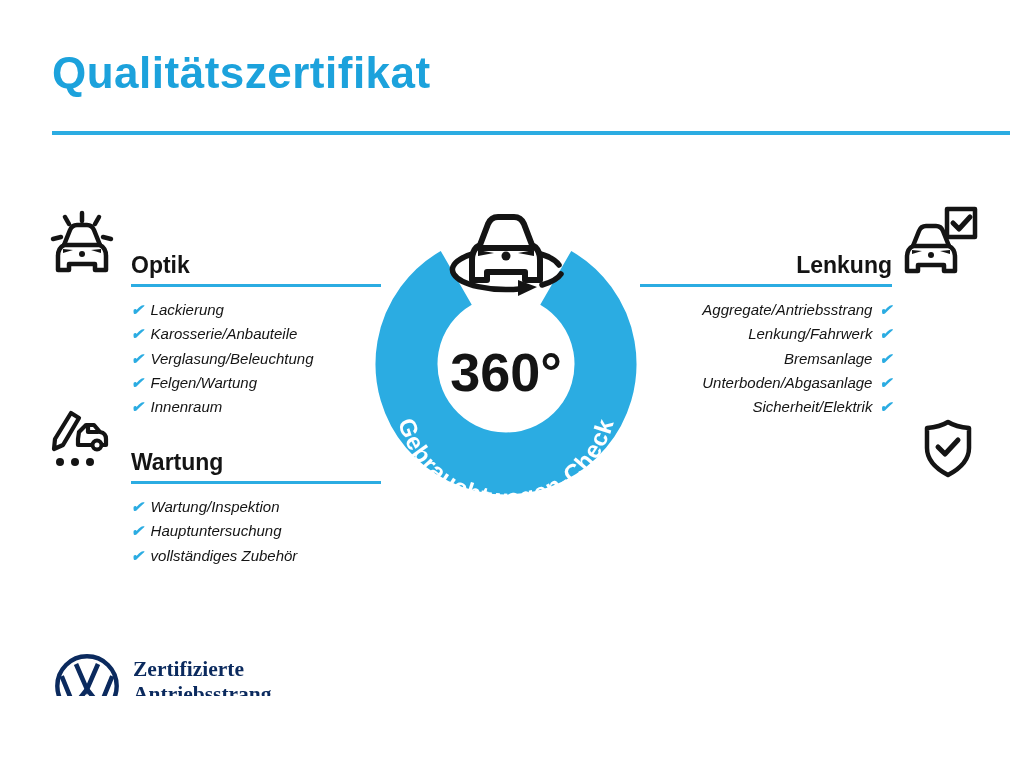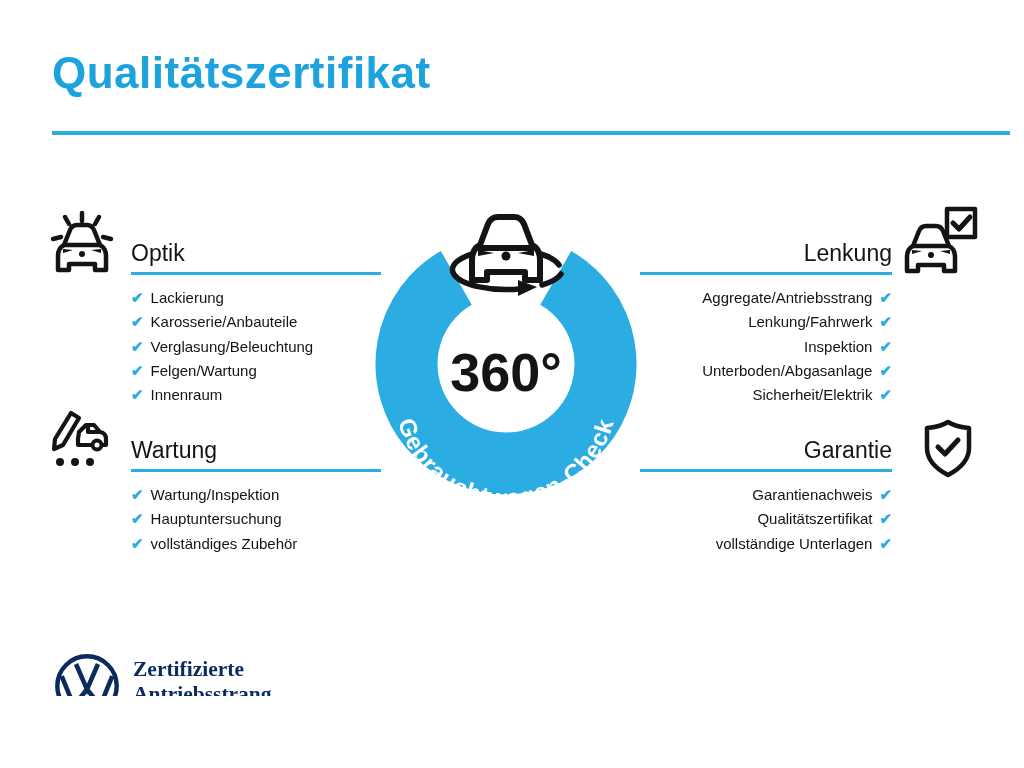--- a/index.html
+++ b/index.html
@@ -8,23 +8,23 @@
     overflow:hidden; font-family:"Liberation Sans", sans-serif; color:#141414;
   }
   .title {
     position:absolute; left:52px; top:48px;
     font-size:44px; font-weight:700; color:#1CA2DC; letter-spacing:.5px;
   }
   .rule { position:absolute; left:52px; top:131px; width:958px; height:4px; background:#2BACE2; }
 
   .section { position:absolute; width:250px; }
   .section.right { text-align:right; }
-  .sec-head { font-size:23px; font-weight:400; line-height:26px; color:#141414; }
+  .sec-head { font-size:23px; font-weight:700; line-height:26px; color:#141414;margin-top:12px; }
   .sec-rule { height:3px; background:#2BACE2; margin-top:6px; }
-  .sec-items { margin-top:11px; }
+  .sec-items { margin-top:11px;font-style:italic; }
   .item { font-size:15px; line-height:24.3px; white-space:nowrap; color:#141414; }
   .check { color:#2BACE2; font-weight:700; }
   .section.left  .check { margin-right:7px; }
   .section.right .check { margin-left:7px; }
 
   .icon { position:absolute; }
   .icon svg { display:block; }
 
   .center-graphic { position:absolute; left:356px; top:184px; width:300px; height:330px; }
 
@@ -80,21 +80,21 @@
       <path d="M50 18 l6 6 11-12" stroke-width="5"></path>
     </svg>
   </div>
 
   <div class="section right" style="left:640px; top:240px; width:252px;">
     <div class="sec-head">Lenkung</div>
     <div class="sec-rule"></div>
     <div class="sec-items">
       <div class="item"><span>Aggregate/Antriebsstrang</span><span class="check">✔</span></div>
       <div class="item"><span>Lenkung/Fahrwerk</span><span class="check">✔</span></div>
-      <div class="item"><span>Inspektion</span><span class="check">✔</span></div>
+      <div class="item"><span>Bremsanlage</span><span class="check">✔</span></div>
       <div class="item"><span>Unterboden/Abgasanlage</span><span class="check">✔</span></div>
       <div class="item"><span>Sicherheit/Elektrik</span><span class="check">✔</span></div>
     </div>
   </div>
 
   <div class="icon" style="left:46px; top:408px; width:72px; height:72px;">
     <svg width="72" height="72" viewBox="0 0 72 72" fill="none" stroke="#141414" stroke-width="4.2" stroke-linecap="round" stroke-linejoin="round">
       <path d="M25 5 L33 10 L17 37 L8 41 L9 31 Z"></path>
       <path d="M32 37 H60 V31 Q60 25 54 24 L48 17 H40 L33 24 L32 31 Z"></path>
       <path d="M42 19 V24 H52"></path>
@@ -115,29 +115,20 @@
     </div>
   </div>
 
   <div class="icon" style="left:916px; top:417px; width:64px; height:64px;">
     <svg width="64" height="64" viewBox="0 0 64 64" fill="none" stroke="#141414" stroke-width="4.5" stroke-linecap="round" stroke-linejoin="round">
       <path d="M32 5 Q40 10 53 11 V31 Q53 47 32 58 Q11 47 11 31 V11 Q24 10 32 5 Z"></path>
       <path d="M22 30 L29 37 L42 23" stroke-width="5"></path>
     </svg>
   </div>
 
-  <div class="section right" style="left:640px; top:437px; width:252px;">
-    <div class="sec-head">Garantie</div>
-    <div class="sec-rule"></div>
-    <div class="sec-items">
-      <div class="item"><span>Garantienachweis</span><span class="check">✔</span></div>
-      <div class="item"><span>Qualitätszertifikat</span><span class="check">✔</span></div>
-      <div class="item"><span>vollständige Unterlagen</span><span class="check">✔</span></div>
-    </div>
-  </div>
 
   <div class="center-graphic">
     <svg width="300" height="330" viewBox="0 0 300 330">
 
       <path d="M100.25 93.8 A99.5 99.5 0 1 0 199.75 93.8" fill="none" stroke="#2BACE2" stroke-width="62"></path>
 
       <g stroke="#141414" stroke-width="5.5" fill="none" stroke-linecap="round">
         <path d="M203 81 A54 20 0 1 0 163 105"></path>
         <path d="M205 90 A54 20 0 0 1 186 101"></path>
         <path d="M162 96 L181 103 L162 112 Z" fill="#141414" stroke="none"></path>

